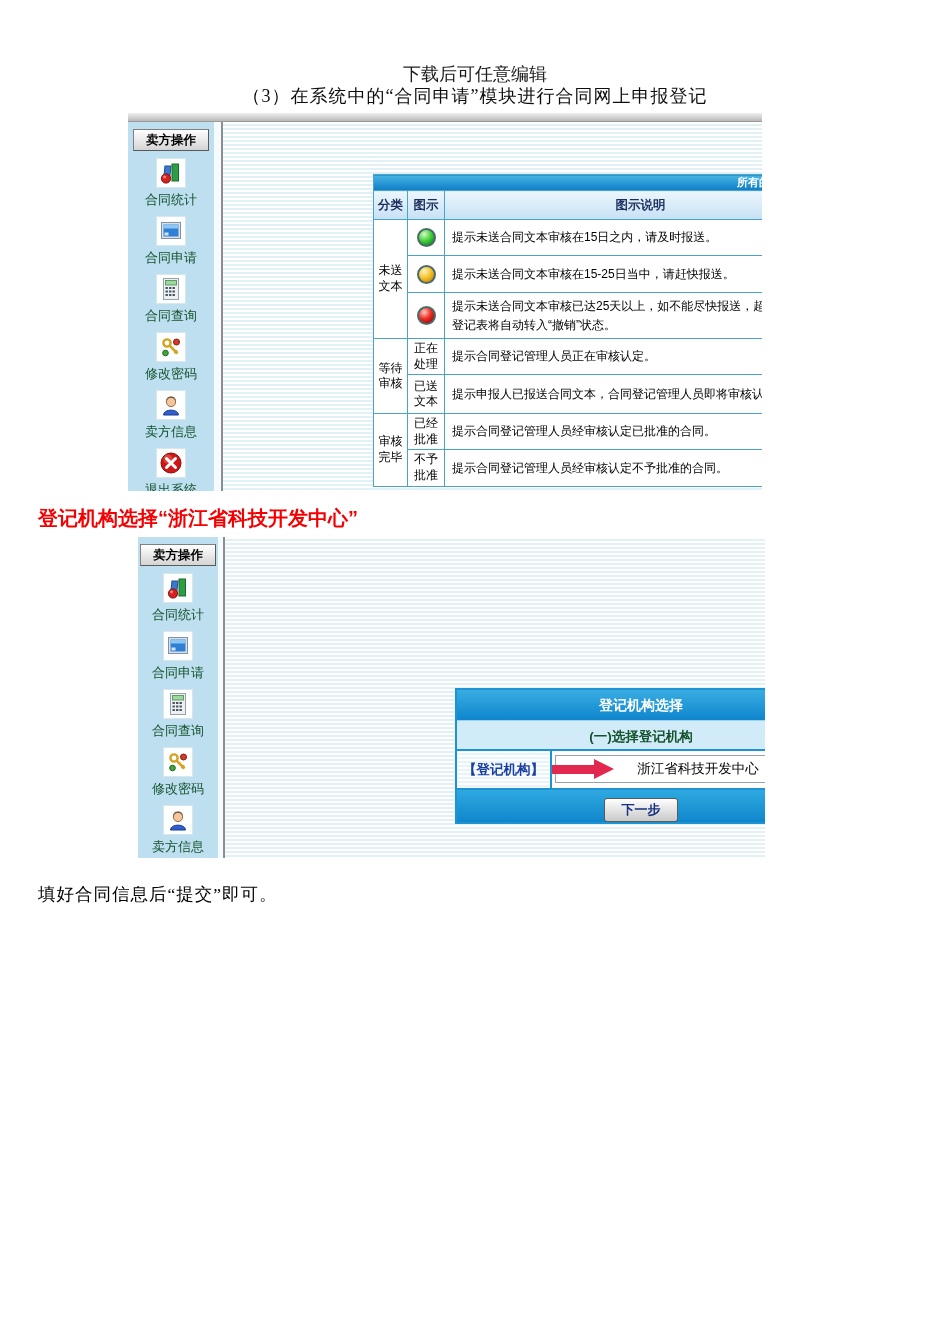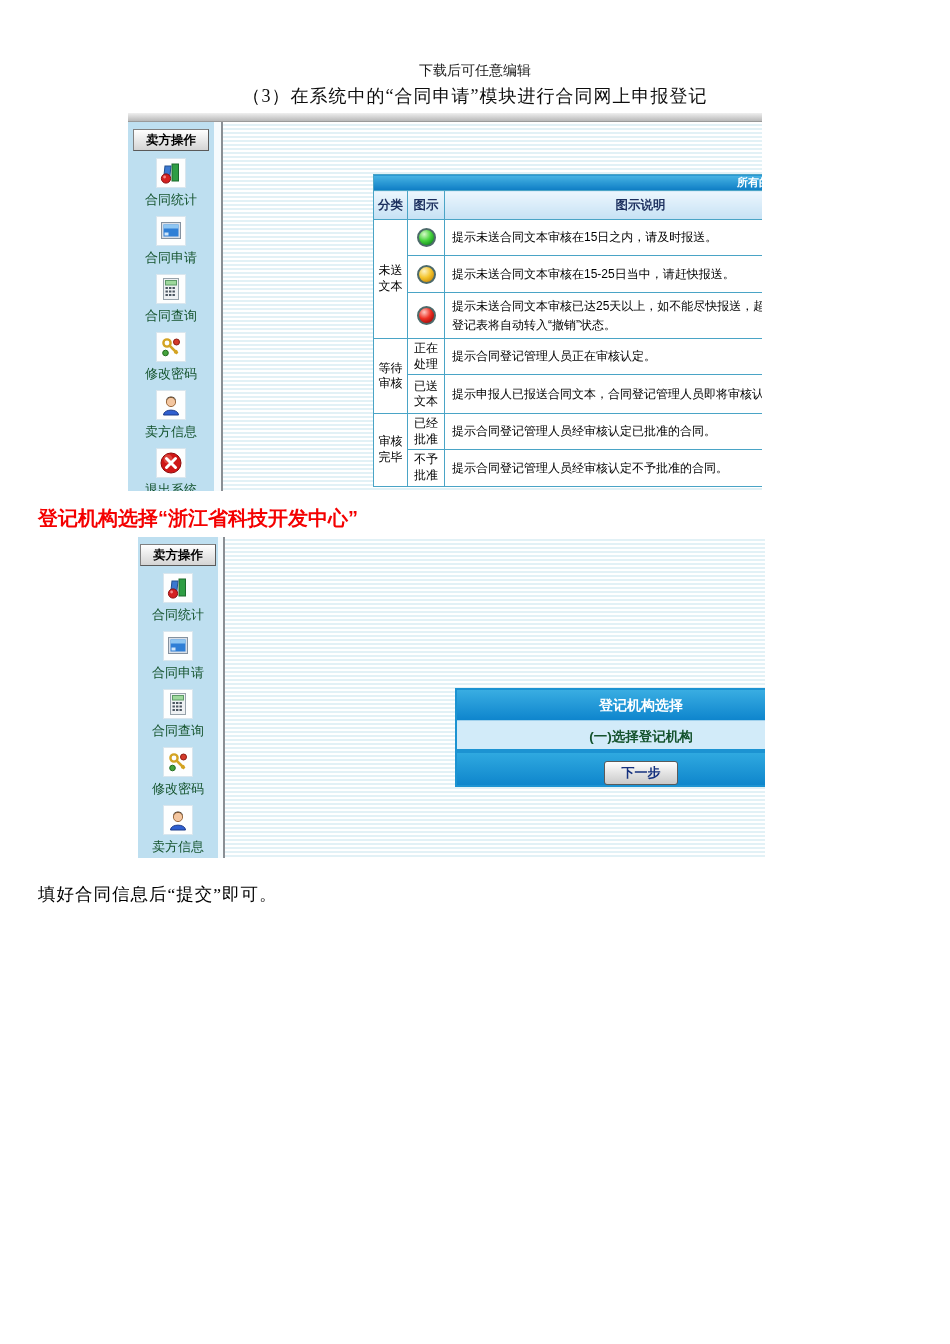--- a/index.html
+++ b/index.html
@@ -1,20 +1,20 @@
 <!DOCTYPE html>
 <html><head>
 <meta charset="utf-8">
 <style>
   * { margin:0; padding:0; box-sizing:border-box; }
   body { background:#fff; font-family:"Liberation Sans", sans-serif; }
   #page { position:relative; width:950px; height:1344px; background:#fff; overflow:hidden; }
 
   .watermark { position:absolute; top:62px; left:0; width:100%; text-align:center;
-    font-family:"Liberation Serif", serif; font-size:14px; color:#1a1a1a; }
+    font-family:"Liberation Serif", serif; font-size:18px; color:#1a1a1a; }
   .doc-title { position:absolute; top:84px; left:0; width:100%; text-align:center;
     font-family:"Liberation Serif", serif; font-size:18px; color:#0d0d0d; letter-spacing:1px; }
 
   
   .shot { position:absolute; overflow:hidden; background:#fff; }
   .topstrip { height:9px; background:linear-gradient(#efefef,#b9b9b9); border-bottom:1px solid #9a9a9a; }
   .shot-body { position:absolute; left:0; right:0; bottom:0; display:flex; }
   .sidebar { background:#bedff0; flex:0 0 auto; display:flex; flex-direction:column; align-items:center; }
   .side-gap { flex:0 0 7px; background:#f6fbfd; }
   .side-divider { flex:0 0 2px; background:#8a8f94; }
@@ -316,20 +316,33 @@
         </div>
 
       </div>
       <div class="side-gap"></div>
       <div class="side-divider"></div>
 
       <div class="mainarea">
         <div class="reg-form">
           <div class="form-header">登记机构选择</div>
           <div class="form-step">(一)选择登记机构</div>
+          <div class="form-field">
+            <div class="field-label">【登记机构】</div>
+            <div class="field-value">
+              <div class="org-input">
+                <span>浙江省科技开发中心</span>
+              </div>
+              <div class="red-arrow">
+                <div class="bar"></div>
+                  <div class="head"></div>
+              </div>
+
+            </div>
+          </div>
           <div class="form-footer">
             <div class="next-btn">下一步</div>
           </div>
         </div>
       </div>
     </div>
   </div>
 
   <div class="bottom-note">填好合同信息后“提交”即可。</div>
 

